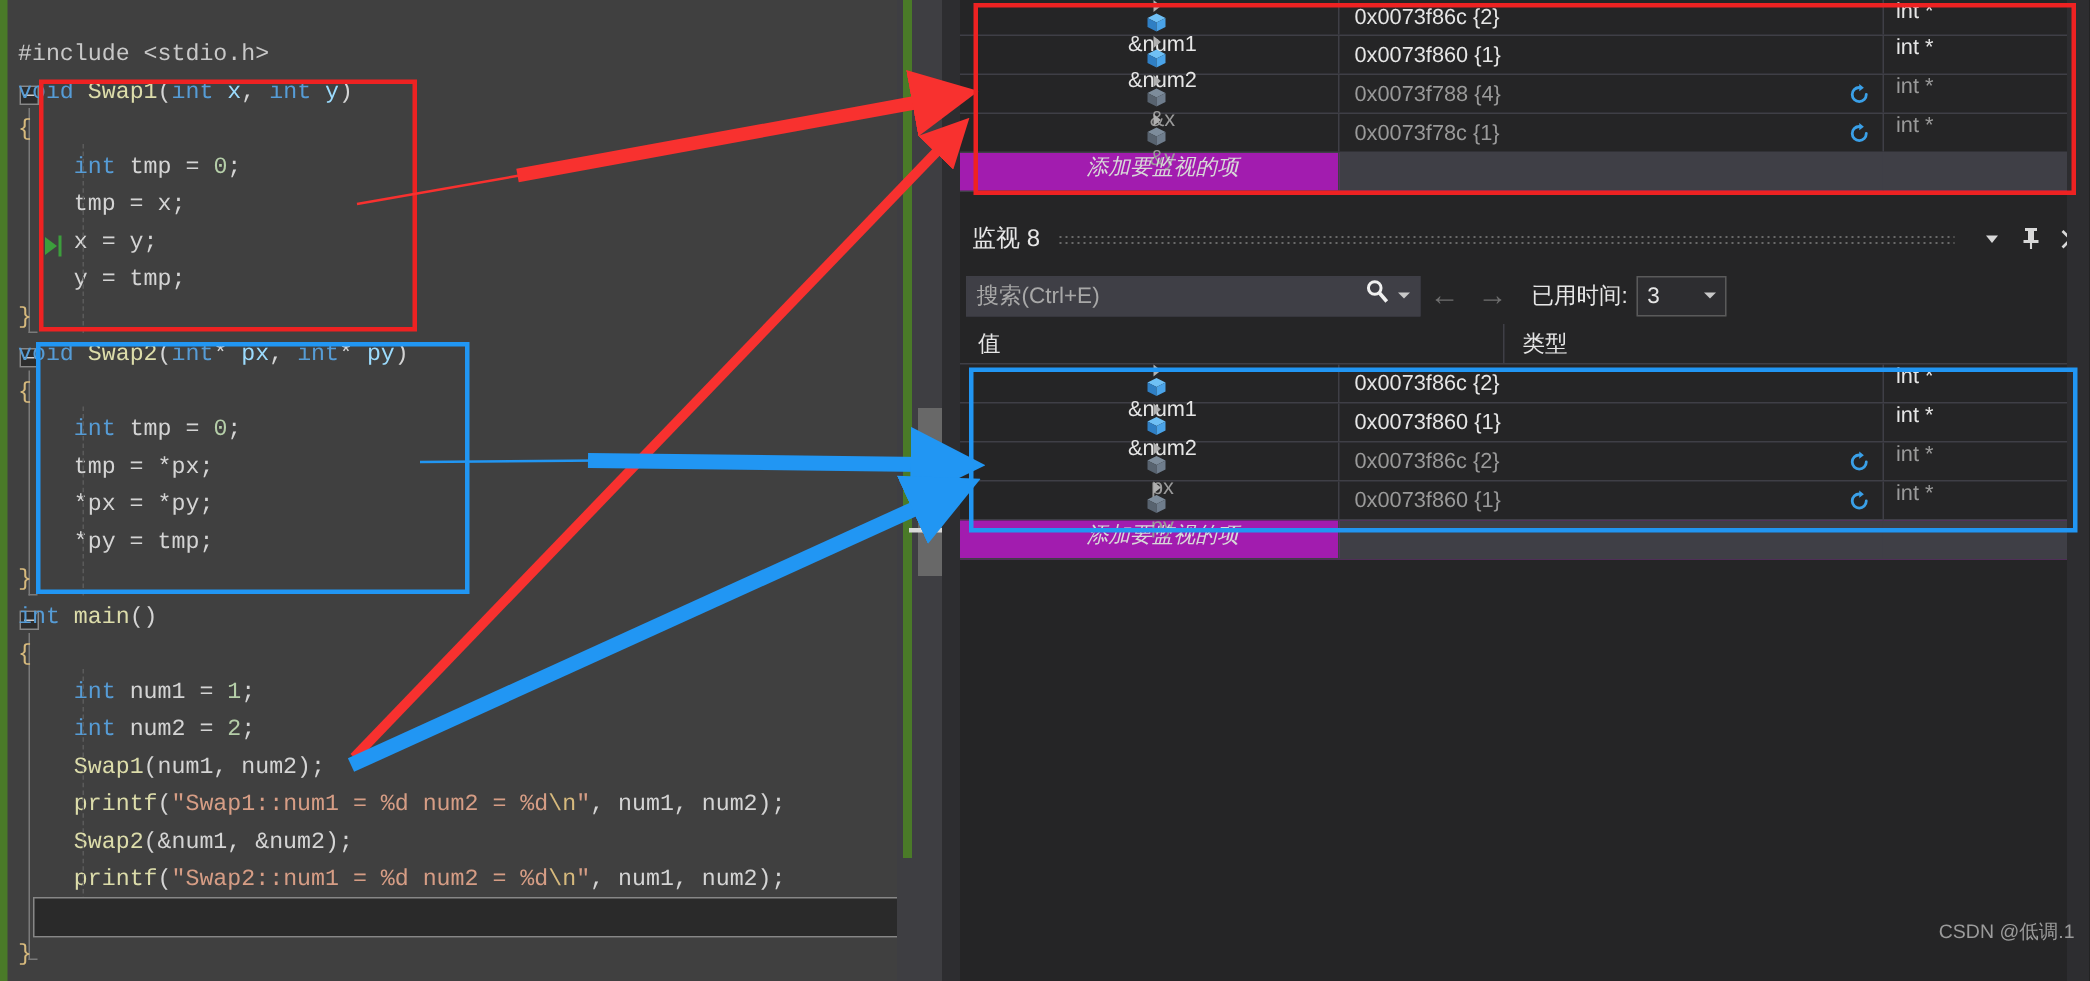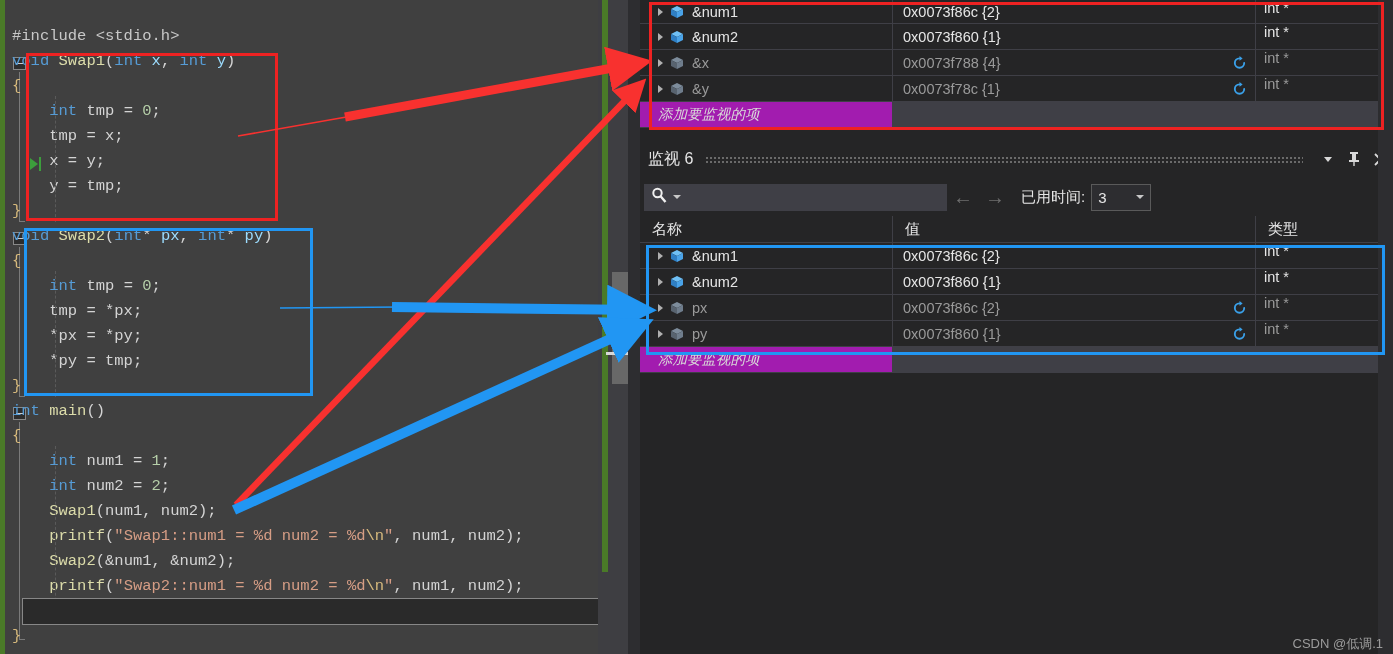--- a/index.html
+++ b/index.html
@@ -134,21 +134,21 @@
     position: absolute; left: 0; top: 0; width: 738px; height: 128px;
     background: #252526;
   }
   .wrow {
     display: flex; height: 26px; align-items: center;
     border-bottom: 1px solid #3f3f46;
     font-size: 14.5px;
   }
   .wrow.partial { height: 24px; }
   .c-name { width: 253px; display: flex; align-items: center; padding-left: 18px;
-            border-right: 1px solid #3f3f46; height: 100%; }
+            border-right: 1px solid #3f3f46; height: 100%; flex-direction: column; }
   .c-val  { width: 363px; display: flex; align-items: center; padding-left: 10px;
             border-right: 1px solid #3f3f46; height: 100%; position: relative; }
   .c-type { flex: 1; display: flex; padding-left: 8px; height: 100%; }
   .active-txt { color: #e6e6e6; }
   .dim-txt { color: #9a9a9a; }
   .expander {
     width: 0; height: 0; margin-right: 7px;
     border-left: 5px solid #b0b0b0;
     border-top: 4px solid transparent;
     border-bottom: 4px solid transparent;
@@ -223,21 +223,21 @@
   #rightstrip {
     position: absolute; left: 1378px; top: 0; width: 15px; height: 654px;
     background: #2d2d30;
   }
 
   
   #arrows { position: absolute; left: 0; top: 0; width: 1393px; height: 654px;
             pointer-events: none; z-index: 5; }
 
   #watermark {
-    position: absolute; right: 10px; bottom: 1px;
+    position: absolute; right: 10px; bottom: 24px;
     color: #9b9b9b; font-size: 13px; z-index: 9;
   }
 </style>
 </head>
 <body>
 
 <div id="root">
 
   <div id="editor">
     <div id="change-bar"></div>
@@ -355,21 +355,21 @@
           </div>
         </div>
         <div class="addrow">
           <div class="c-name">添加要监视的项</div>
           <div class="c-val"></div>
           <div class="c-type"></div>
         </div>
       </div>
 
     <div id="w2-header">
-      <div id="w2-title">监视 6</div>
+      <div id="w2-title">监视 8</div>
       <div id="w2-dots"></div>
       <div class="hdr-btn">
         <svg width="14" height="14" viewBox="0 0 14 14">
             <path d="M3 5 L7 10 L11 5 Z" fill="#d8d8d8"></path>
           </svg>
       </div>
       <div class="hdr-btn">
         <svg width="14" height="16" viewBox="0 0 14 16">
           <rect x="3" y="1" width="8" height="2" fill="#d8d8d8"></rect>
           <rect x="5" y="3" width="4" height="7" fill="#d8d8d8"></rect>
@@ -379,39 +379,39 @@
       </div>
       <div class="hdr-btn">
         <svg width="15" height="15" viewBox="0 0 15 15">
           <path d="M2 2 L13 13 M13 2 L2 13" stroke="#d8d8d8" stroke-width="1.8" fill="none"></path>
         </svg>
       </div>
     </div>
 
     <div id="w2-toolbar">
       <div id="searchbox">
+        <span class="ph">搜索(Ctrl+E)</span>
         <span>
           <svg width="17" height="17" viewBox="0 0 17 17">
             <circle cx="6.5" cy="6" r="4.2" stroke="#f0f0f0" stroke-width="2" fill="none"></circle>
             <path d="M9.4 9 L14.5 15" stroke="#f0f0f0" stroke-width="2.4"></path>
           </svg>
         </span>
         <span class="mini-caret"></span>
       </div>
       <span class="navarrow">←</span>
       <span class="navarrow">→</span>
       <span id="depth-label">已用时间:</span>
       <div id="depth-select">
         <span>3</span>
         <span class="mini-caret"></span>
       </div>
     </div>
 
     <div id="w2-colhdr">
-      <div class="ch" style="width:253px">名称</div>
       <div class="ch" style="width:363px">值</div>
       <div class="ch" style="flex:1; border-right:none">类型</div>
     </div>
 
     <div id="watch2">
         <div class="wrow">
           <div class="c-name active-txt">
             <span class="expander"></span>
             <span class="cube"><svg width="14" height="14" viewBox="0 0 14 14">
                 <path d="M7 1 L13 4 L7 7 L1 4 Z" fill="#6fc0f5"></path>

